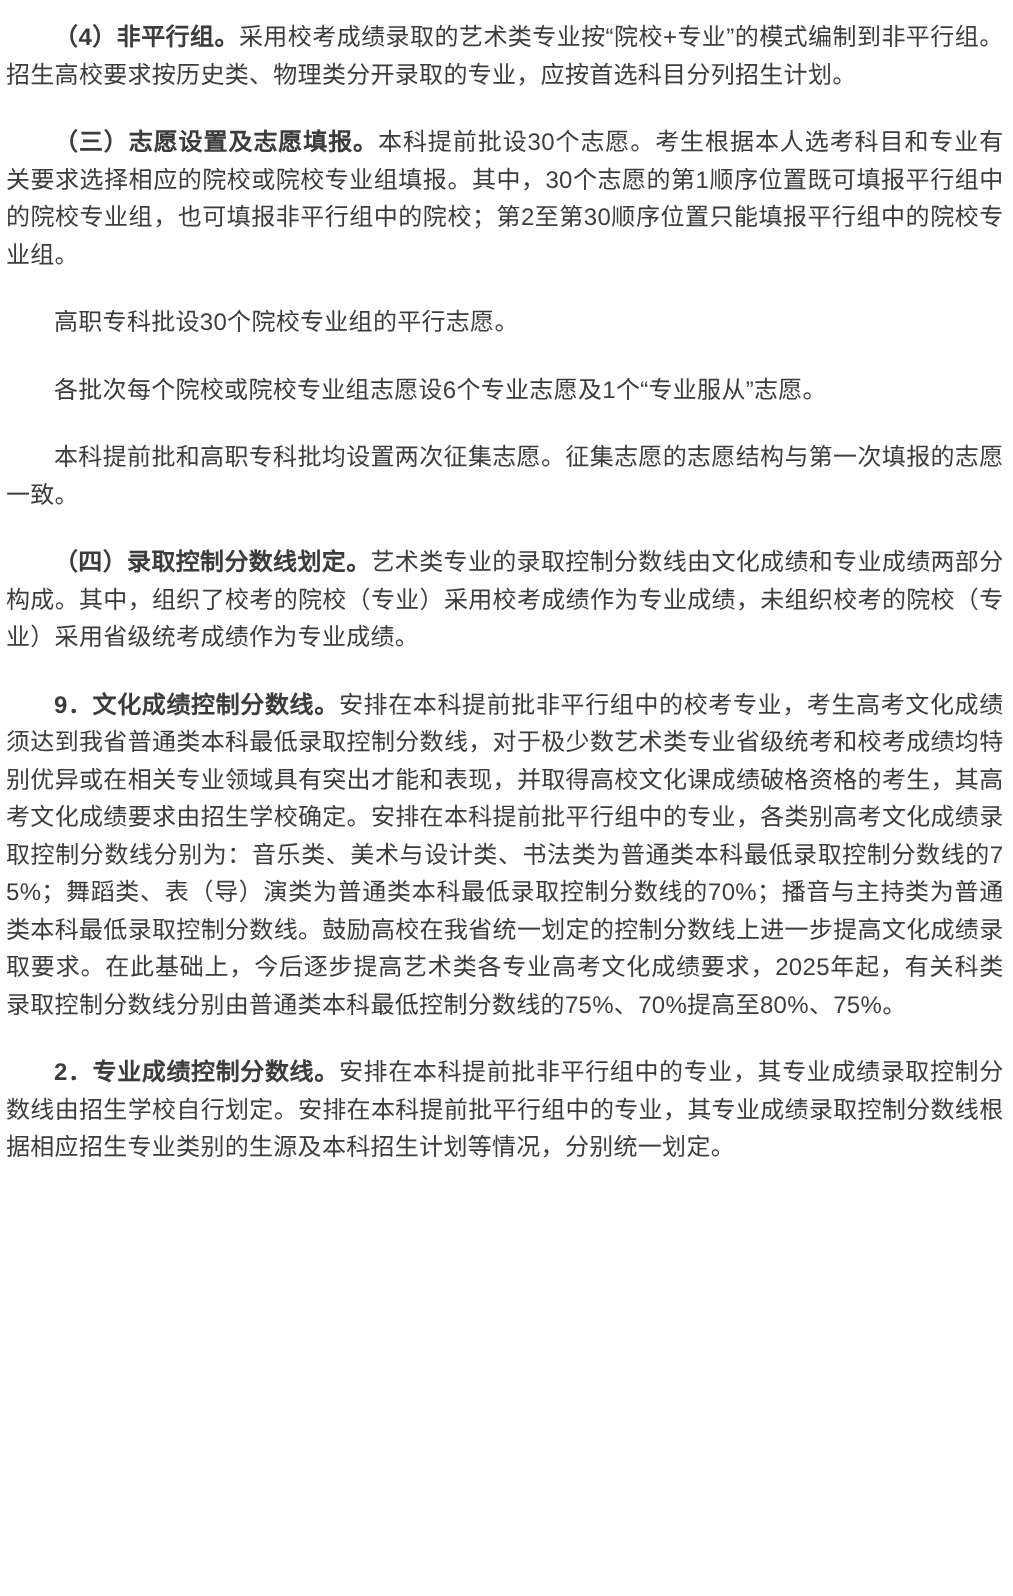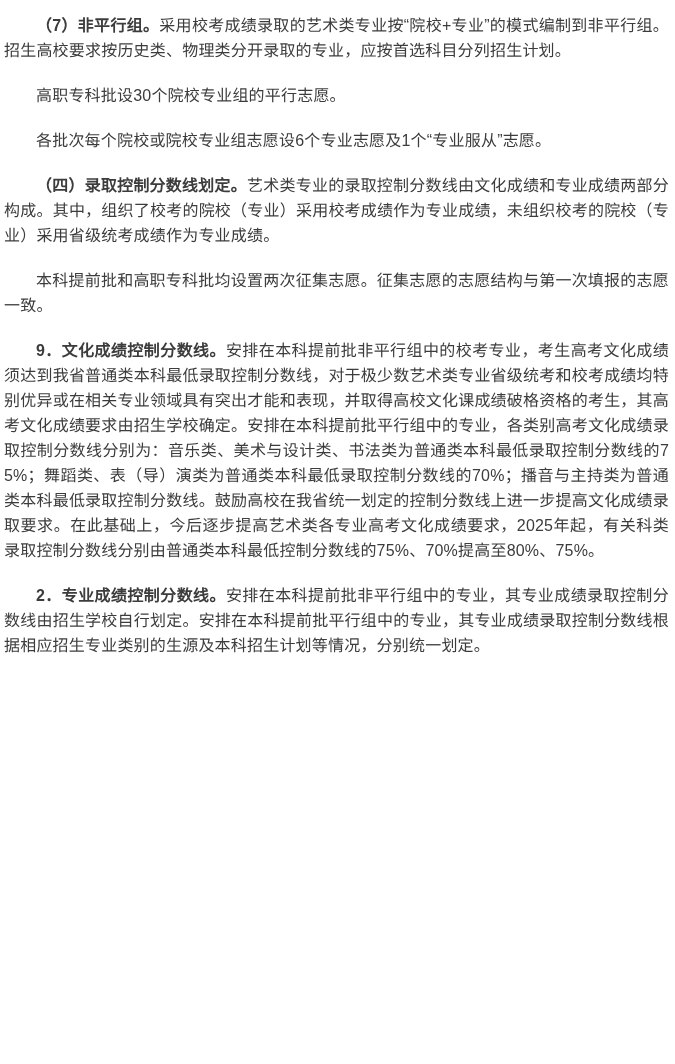--- a/index.html
+++ b/index.html
@@ -32,30 +32,31 @@
   .doc b {
     font-weight: bold;
     color: #3c3c3c;
   }
 </style>
 </head>
 <body style="background: rgb(255, 255, 255);">
 
 <div class="doc" style="color: rgb(60, 60, 60);">
 
-  <p><b>（7）非平行组。</b><span>采用校考成绩录取的艺术类专业按“院校+专业”的模式编制到非平行组。招生高校要求按历史类、物理类分开录取的专业，应按首选科目分列招生计划。</span></p>
+  <p><b>（4）非平行组。</b><span>采用校考成绩录取的艺术类专业按“院校+专业”的模式编制到非平行组。招生高校要求按历史类、物理类分开录取的专业，应按首选科目分列招生计划。</span></p>
 
 
+  <p><b>（三）志愿设置及志愿填报。</b><span>本科提前批设30个志愿。考生根据本人选考科目和专业有关要求选择相应的院校或院校专业组填报。其中，30个志愿的第1顺序位置既可填报平行组中的院校专业组，也可填报非平行组中的院校；第2至第30顺序位置只能填报平行组中的院校专业组。</span></p>
 
   <p><span>高职专科批设30个院校专业组的平行志愿。</span></p>
 
   <p><span>各批次每个院校或院校专业组志愿设6个专业志愿及1个“专业服从”志愿。</span></p>
 
+  <p><span>本科提前批和高职专科批均设置两次征集志愿。征集志愿的志愿结构与第一次填报的志愿一致。</span></p>
+
   <p><b>（四）录取控制分数线划定。</b><span>艺术类专业的录取控制分数线由文化成绩和专业成绩两部分构成。其中，组织了校考的院校（专业）采用校考成绩作为专业成绩，未组织校考的院校（专业）采用省级统考成绩作为专业成绩。</span></p>
-
-  <p><span>本科提前批和高职专科批均设置两次征集志愿。征集志愿的志愿结构与第一次填报的志愿一致。</span></p>
 
   <p><b>9．文化成绩控制分数线。</b><span>安排在本科提前批非平行组中的校考专业，考生高考文化成绩须达到我省普通类本科最低录取控制分数线，对于极少数艺术类专业省级统考和校考成绩均特别优异或在相关专业领域具有突出才能和表现，并取得高校文化课成绩破格资格的考生，其高考文化成绩要求由招生学校确定。安排在本科提前批平行组中的专业，各类别高考文化成绩录取控制分数线分别为：音乐类、美术与设计类、书法类为普通类本科最低录取控制分数线的75%；舞蹈类、表（导）演类为普通类本科最低录取控制分数线的70%；播音与主持类为普通类本科最低录取控制分数线。鼓励高校在我省统一划定的控制分数线上进一步提高文化成绩录取要求。在此基础上，今后逐步提高艺术类各专业高考文化成绩要求，2025年起，有关科类录取控制分数线分别由普通类本科最低控制分数线的75%、70%提高至80%、75%。</span></p>
 
   <p><b>2．专业成绩控制分数线。</b><span>安排在本科提前批非平行组中的专业，其专业成绩录取控制分数线由招生学校自行划定。安排在本科提前批平行组中的专业，其专业成绩录取控制分数线根据相应招生专业类别的生源及本科招生计划等情况，分别统一划定。</span></p>
 
 
 </div>
 
 </body></html>

